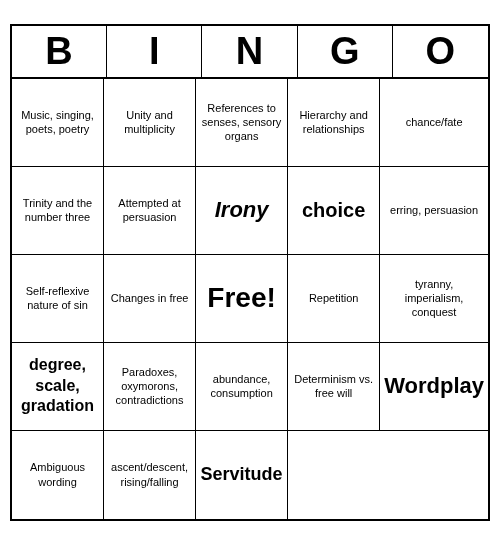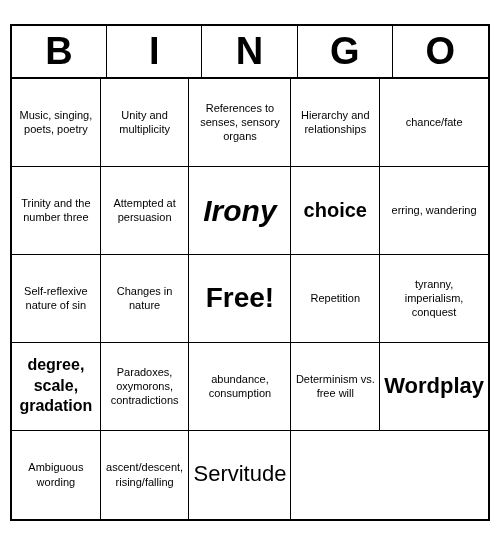--- a/index.html
+++ b/index.html
@@ -63,21 +63,21 @@
 
     .bingo-cell:nth-child(5n) {
       border-right: none;
     }
 
     .bingo-cell:nth-child(n+21) {
       border-bottom: none;
     }
 
     .bingo-cell.large-text {
-      font-size: 30px;
+      font-size: 22px;
       font-weight: bold;
       font-style: italic;
     }
 
     .bingo-cell.medium-large {
       font-size: 20px;
       font-weight: bold;
     }
 
     .bingo-cell.large-bold {
@@ -89,22 +89,22 @@
       font-size: 28px;
       font-weight: bold;
     }
 
     .bingo-cell.wordplay {
       font-size: 22px;
       font-weight: bold;
     }
 
     .bingo-cell.servitude {
-      font-size: 22px;
-      font-weight: normal;
+      font-size: 18px;
+      font-weight: bold;
       text-align: center;
     }
   </style>
 </head>
 <body>
 
 <div class="bingo-container">
   <div class="bingo-header">
   <div class="bingo-header-cell">B</div>
       <div class="bingo-header-cell">I</div>
@@ -115,23 +115,23 @@
   <div class="bingo-grid">
   <div class="bingo-cell">Music, singing, poets, poetry</div>
       <div class="bingo-cell">Unity and multiplicity</div>
       <div class="bingo-cell">References to senses, sensory organs</div>
       <div class="bingo-cell">Hierarchy and relationships</div>
       <div class="bingo-cell">chance/fate</div>
       <div class="bingo-cell">Trinity and the number three</div>
       <div class="bingo-cell">Attempted at persuasion</div>
       <div class="bingo-cell large-text">Irony</div>
       <div class="bingo-cell medium-large">choice</div>
-      <div class="bingo-cell">erring, wandering</div>
+      <div class="bingo-cell">erring, persuasion</div>
       <div class="bingo-cell">Self-reflexive nature of sin</div>
-      <div class="bingo-cell">Changes in nature</div>
+      <div class="bingo-cell">Changes in free</div>
       <div class="bingo-cell free-cell">Free!</div>
       <div class="bingo-cell">Repetition</div>
       <div class="bingo-cell">tyranny, imperialism, conquest</div>
       <div class="bingo-cell large-bold">degree, scale, gradation</div>
       <div class="bingo-cell">Paradoxes, oxymorons, contradictions</div>
       <div class="bingo-cell">abundance, consumption</div>
       <div class="bingo-cell">Determinism vs. free will</div>
       <div class="bingo-cell wordplay">Wordplay</div>
       <div class="bingo-cell">Ambiguous wording</div>
       <div class="bingo-cell">ascent/descent, rising/falling</div>

